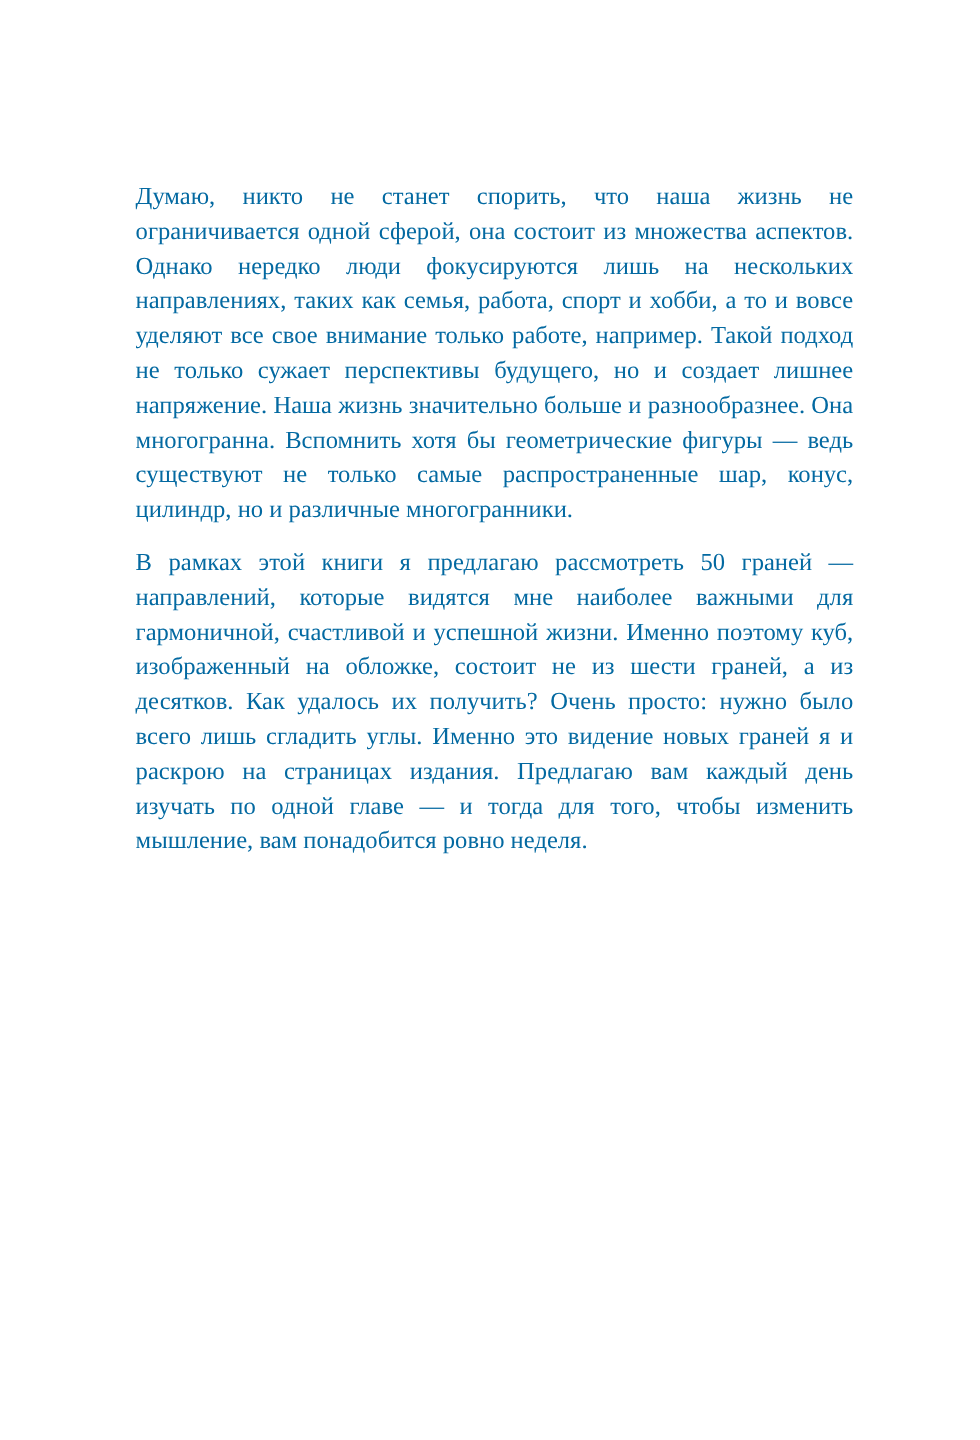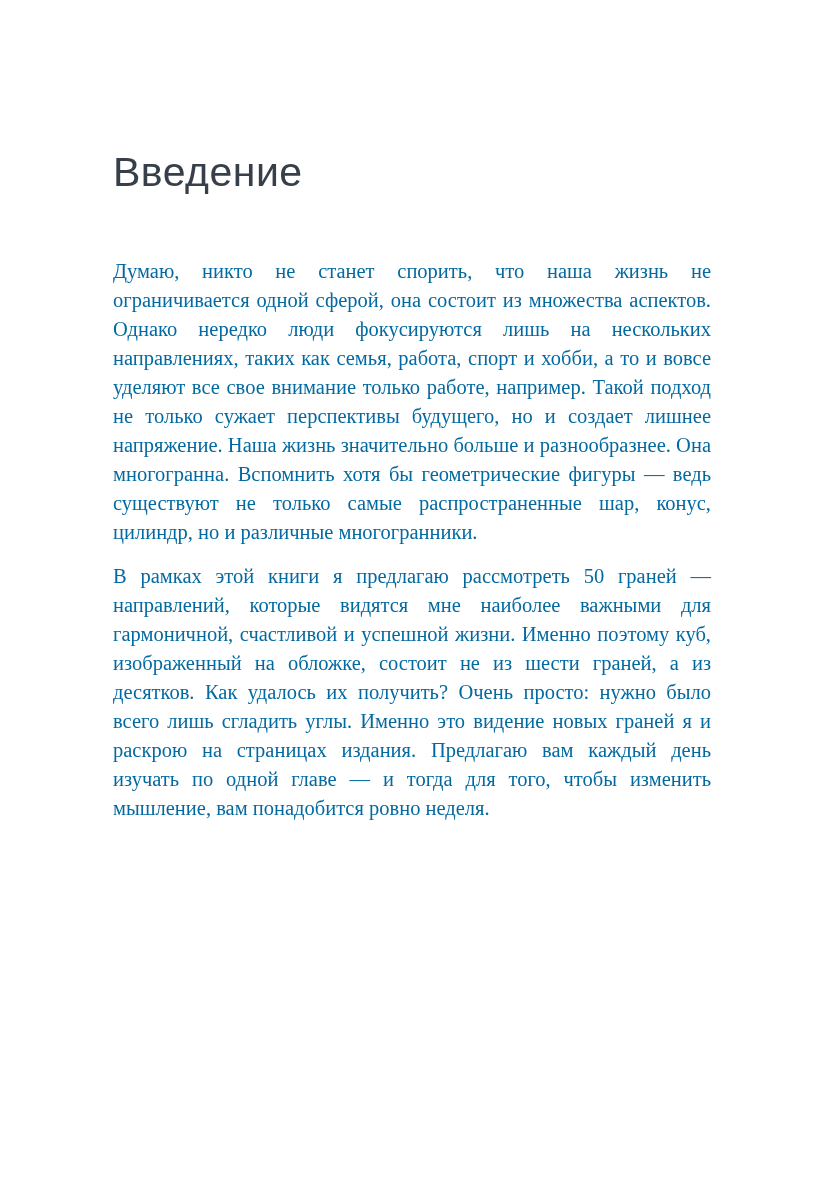--- a/index.html
+++ b/index.html
@@ -40,19 +40,18 @@
     -webkit-hyphens: auto;
   }
   .body-text p:last-child {
     margin-bottom: 0;
   }
 </style>
 </head>
 <body>
 
 <div class="page">
-  <h1 class="chapter-title">Введение</h1>
 
   <div class="body-text">
     <p lang="ru">Думаю, никто не станет спорить, что наша жизнь не ограничивается одной сферой, она состоит из множества аспектов. Однако нередко люди фокусируются лишь на нескольких направлениях, таких как семья, работа, спорт и хобби, а то и вовсе уделяют все свое внимание только работе, например. Такой подход не только сужает перспективы будущего, но и создает лишнее напряжение. Наша жизнь значительно больше и разнообразнее. Она многогранна. Вспомнить хотя бы геометрические фигуры — ведь существуют не только самые распространенные шар, конус, цилиндр, но и различные многогранники.</p>
     <p lang="ru">В рамках этой книги я предлагаю рассмотреть 50 граней — направлений, которые видятся мне наиболее важными для гармоничной, счастливой и успешной жизни. Именно поэтому куб, изображенный на обложке, состоит не из шести граней, а из десятков. Как удалось их получить? Очень просто: нужно было всего лишь сгладить углы. Именно это видение новых граней я и раскрою на страницах издания. Предлагаю вам каждый день изучать по одной главе — и тогда для того, чтобы изменить мышление, вам понадобится ровно неделя.</p>
   </div>
 </div>
 
 </body></html>

